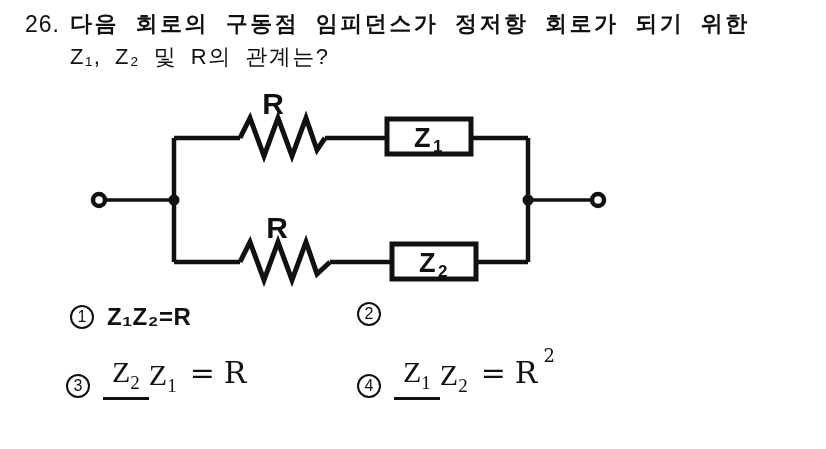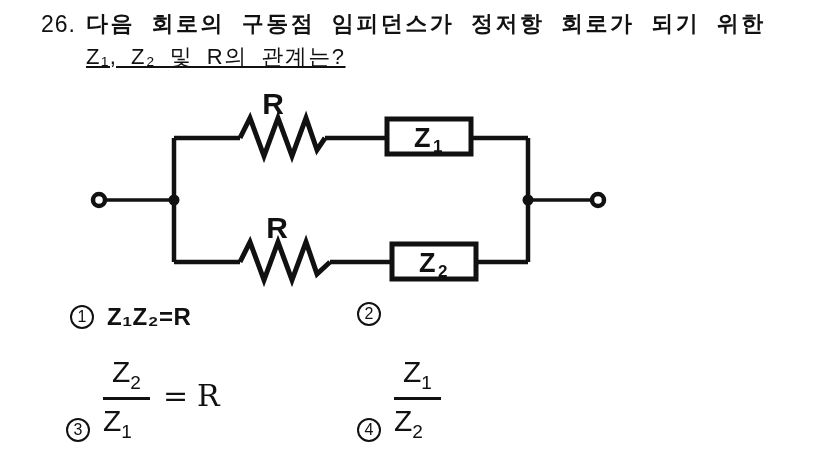--- a/index.html
+++ b/index.html
@@ -1,45 +1,45 @@
 <!DOCTYPE html>
 <html><head>
 <meta charset="utf-8">
 <style>
   * { margin:0; padding:0; box-sizing:border-box; }
   html,body { width:826px; height:449px; }
   body { background:#ffffff; font-family:"Liberation Sans","DejaVu Sans",sans-serif; color:#111111; }
   .page { position:relative; width:826px; height:449px; background:#ffffff; overflow:hidden; }
 
   
-  .question { position:absolute; left:25px; top:8px; display:flex; align-items:flex-start;margin-left:16px; }
+  .question { position:absolute; left:25px; top:8px; display:flex; align-items:flex-start; }
   .qnum { font-size:23px; line-height:32px; margin-right:10px; letter-spacing:1px; }
   .qtext { display:flex; flex-direction:column; }
   .qline1 { font-size:22px; line-height:32px; letter-spacing:2.5px; word-spacing:8px; white-space:nowrap;font-weight:bold; }
-  .qline2 { font-size:22px; line-height:30px; letter-spacing:1.5px; word-spacing:6px; margin-top:2px; white-space:nowrap;text-decoration:underline; }
+  .qline2 { font-size:22px; line-height:30px; letter-spacing:1.5px; word-spacing:6px; margin-top:2px; white-space:nowrap; }
 
   
   .circuit { position:absolute; left:0; top:80px; }
   .circuit .wire { stroke:#111; fill:none; }
   .circuit .rlabel { font-family:"Liberation Sans","DejaVu Sans",sans-serif; font-weight:bold; font-size:30px; fill:#111; text-anchor:middle; }
   .circuit .zbase { font-family:"Liberation Sans","DejaVu Sans",sans-serif; font-weight:bold; font-size:27px; fill:#111; }
   .circuit .zsub  { font-family:"Liberation Sans","DejaVu Sans",sans-serif; font-weight:bold; font-size:17px; fill:#111; }
 
   
   .choice { position:absolute; display:flex; align-items:center; gap:13px; }
   .marker { width:24px; height:24px; border:2px solid #111; border-radius:50%;
             display:inline-flex; align-items:center; justify-content:center;
             font-size:16px; line-height:1; flex:none; }
   .formula { font-size:24px; letter-spacing:0.5px; white-space:nowrap;font-weight:bold; }
   .formula .fsup { font-size:15px; position:relative; top:-2px; }
 
   .row2 { align-items:flex-end; }
   .row2 .marker { margin-bottom:2px; }
-  .frac { display:inline-flex; flex-direction:column; align-items:flex-start;
-          font-family:Liberation Sans, sans-serif; font-size:30px; line-height:1.3; }
+  .frac { display:inline-flex; flex-direction:row; align-items:center;
+          font-family:Liberation Serif, serif; font-size:30px; line-height:1.3; }
   .frac .num { border-bottom:3px solid #111; padding:0 9px 1px; }
   .frac .den { padding-top:1px; }
   .frac sub { font-size:19px; }
   .rhs { font-family:"DejaVu Serif","Liberation Serif",serif; font-size:30px;
          align-self:center; white-space:nowrap; margin-bottom:6px; }
   .rhs .eq { margin-right:9px; }
   .rhs .rsup { font-size:18px; margin-left:6px; position:relative; top:-10px; }
 </style>
 </head>
 <body>
@@ -102,15 +102,16 @@
     </span>
     <span class="rhs"><span class="eq">=</span><span>R</span><sup class="rsup"></sup></span>
   </div>
 
   <div class="choice row2" style="left:357px; top:352px;">
     <span class="marker">4</span>
     <span class="frac">
       <span class="num"><span>Z</span><sub>1</sub></span>
       <span class="den"><span>Z</span><sub>2</sub></span>
     </span>
+    <span class="rhs"><span class="eq">=</span><span>R</span><sup class="rsup">2</sup></span>
   </div>
 
 </div>
 
 </body></html>

